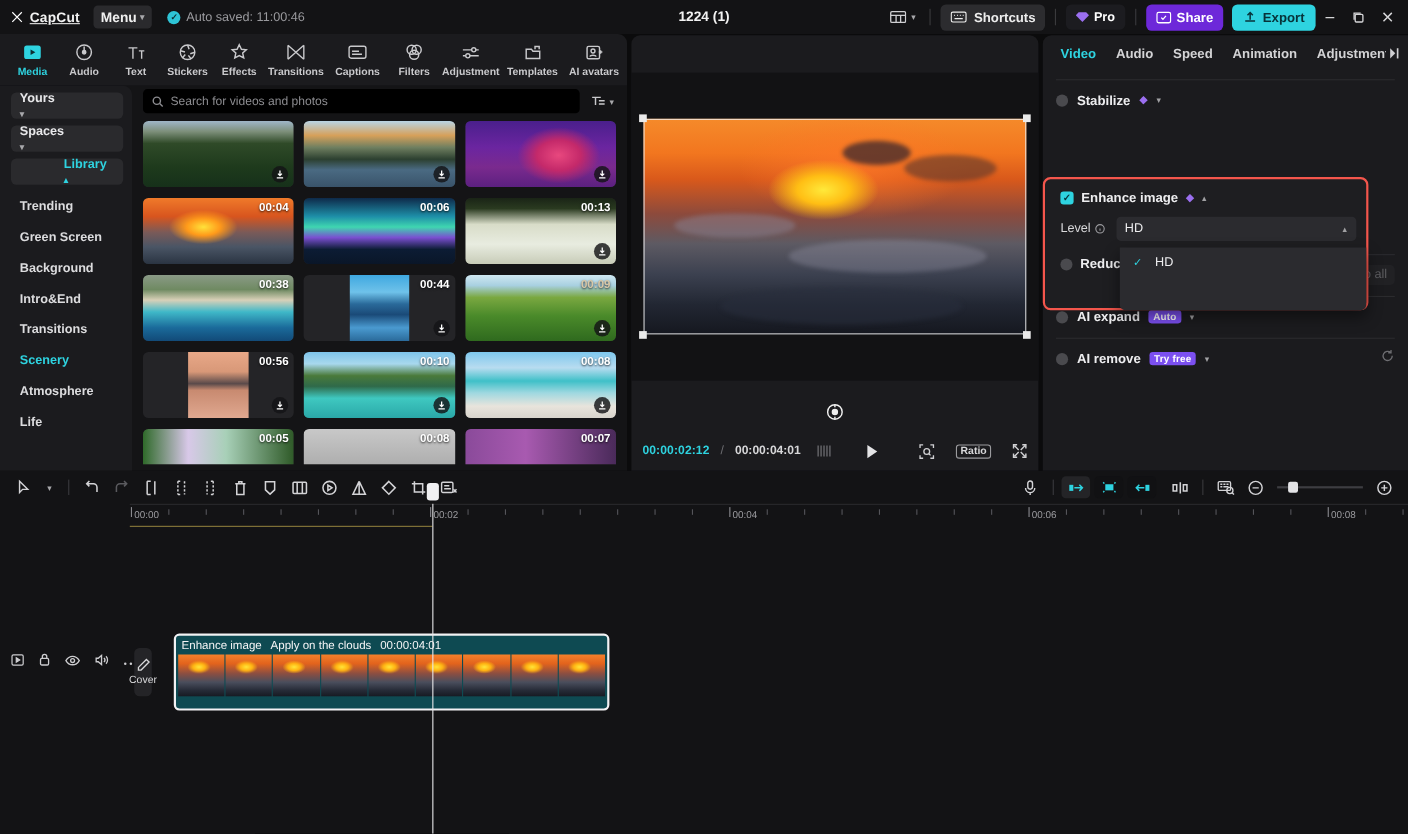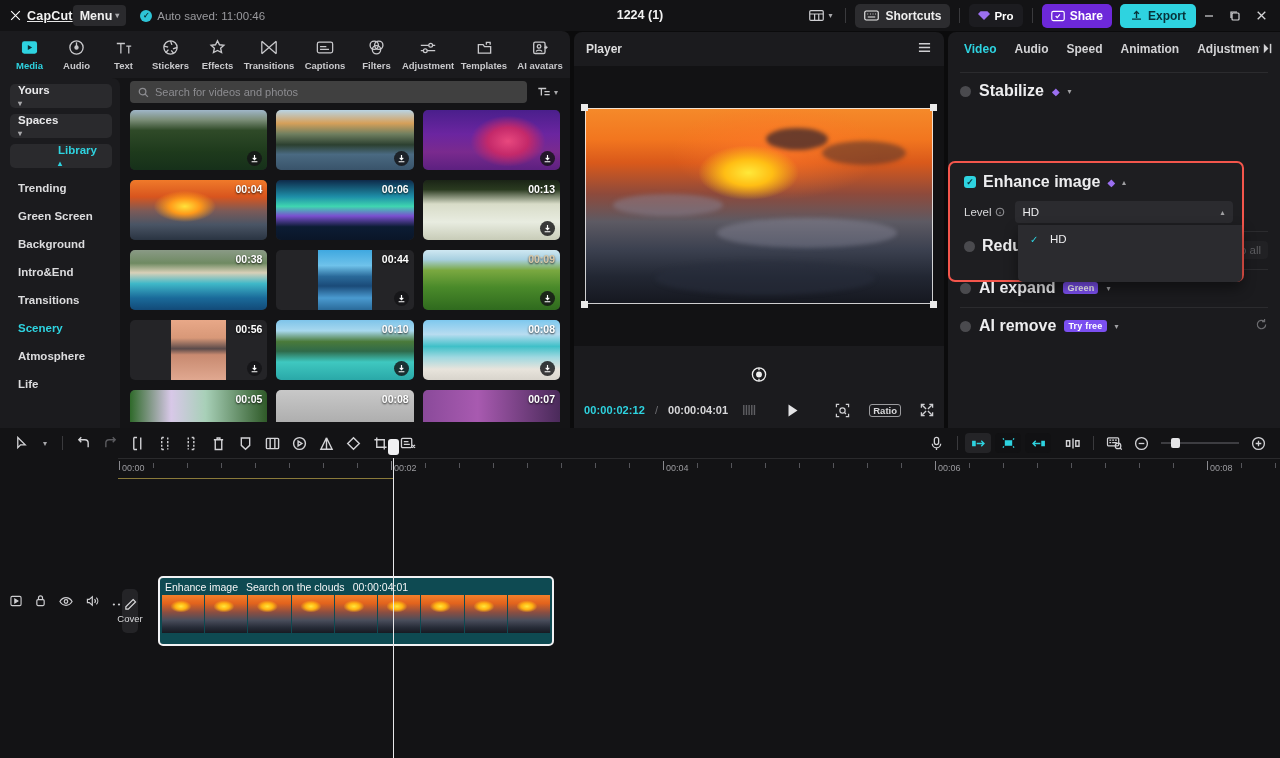--- a/index.html
+++ b/index.html
@@ -15,21 +15,21 @@
 
   
   .titlebar {
     position: absolute; left:0; top:0; width:1280px; height:31px;
     background:#131315; display:flex; align-items:center;
   }
   .logo-wrap { display:flex; align-items:center; gap:5px; margin-left:9px;text-decoration:underline; }
   .logo-mark { width:13px; height:13px; color:#fff; }
   .logo-text { font-size:12.5px; font-weight:700; letter-spacing:.2px; color:#f2f2f2; }
   .menu-btn {
-    height:21px; padding:0 7px; background:#2a2a2d; border-radius:4px;
+    margin-left:12px; height:21px; padding:0 7px; background:#2a2a2d; border-radius:4px;
     display:flex; align-items:center; gap:3px; font-size:12.5px; font-weight:700; color:#f0f0f0;
   }
   .autosave { margin-left:14px; display:flex; align-items:center; gap:5px; font-size:11.5px; color:#9a9a9e; }
   .check-badge {
     width:12px;height:12px;border-radius:50%;background:#2ec4d6;display:flex;
     align-items:center;justify-content:center;color:#0b2b30;font-size:8px;font-weight:700;
   }
   .proj-title {
     position:absolute; left:0; right:0; top:0; height:31px; line-height:31px;
     text-align:center; font-size:12.5px; font-weight:700; color:#f2f2f2; pointer-events:none;
@@ -85,21 +85,21 @@
   .sb-item {
     height:28px; display:flex; align-items:center; padding-left:8px;
     font-size:11.5px; font-weight:700; color:#dcdcde;
   }
   .sb-item.sel { color:#2ed3e0; }
   .caret { font-size:8px; color:#a8a8ab; }
 
   .media-area { position:absolute; left:120px; top:0; width:450px; height:350px; padding:0 10px; }
   .searchrow { display:flex; align-items:center; gap:8px; padding-top:3px; }
   .searchbox {
-    flex:1; height:22px; background:#404040; border-radius:4px; display:flex; align-items:center;
+    flex:1; height:22px; background:#000000; border-radius:4px; display:flex; align-items:center;
     gap:6px; padding:0 8px; font-size:11px; color:#8c8c90;
   }
   .sortbtn { display:flex; align-items:center; gap:3px; color:#c9c9cc; padding:2px; }
   .grid {
     margin-top:7px; display:grid; grid-template-columns:repeat(3,1fr); gap:10px 9px;
     height:312px; overflow:hidden;
   }
   .cell {
     position:relative; height:60px; background:#242427; border-radius:5px; overflow:hidden;
   }
@@ -180,21 +180,21 @@
   .rp-body { padding:0 12px; position:relative; }
   .prow {
     display:flex; align-items:center; gap:8px; height:38px; position:relative;
   }
   .prow .divider { position:absolute; left:0; right:0; top:0; height:1px; background:#2b2b2e; }
   .toggle-off { width:11px; height:11px; border-radius:50%; background:#4a4a4e; flex:0 0 auto; }
   .toggle-on {
     width:12px; height:12px; border-radius:3px; background:#2ed3e0; flex:0 0 auto;
     display:flex; align-items:center; justify-content:center; color:#06333a; font-size:9px; font-weight:700;
   }
-  .plabel { font-size:16px; font-weight:700; color:#ededef; }
+  .plabel { font-size:12px; font-weight:700; color:#ededef; }
   .gem { color:#9b6ff0; font-size:10px; }
   .chev { color:#a0a0a3; font-size:8px; }
   .pill {
     font-size:9px; font-weight:700; color:#fff; background:#7b4ff0;
     border-radius:3px; padding:1px 4px; letter-spacing:.2px;
   }
   .apply-all {
     position:absolute; right:0; font-size:11.5px; color:#5c5c60; background:#212124;
     border-radius:4px; padding:3px 7px;
   }
@@ -632,28 +632,20 @@
         </div>
         <div class="cell">
           <div class="thumb" style="background:linear-gradient(90deg,#8a4a9a 0%,#a85ab0 40%,#4a2a5a 100%)"></div>
           <div class="dur">00:07</div>
         </div>
       </div>
     </div>
   </div>
 
   <div class="player">
-    <div class="player-head">
-      <span>Player</span>
-      <span>
-        <svg width="15" height="13" viewBox="0 0 16 14" stroke="#cfcfd2" stroke-width="1.5">
-            <path d="M2 3h12M2 7h12M2 11h12"></path>
-          </svg>
-      </span>
-    </div>
 
     <div class="player-stage">
       <div class="video-frame">
         <div class="video-img">
           <div class="cloud" style="left:52%;top:10%;width:62px;height:22px;background:rgba(60,40,45,.75)"></div>
           <div class="cloud" style="left:68%;top:17%;width:84px;height:24px;background:rgba(90,55,45,.6)"></div>
           <div class="cloud" style="left:8%;top:44%;width:110px;height:22px;background:rgba(140,140,160,.4)"></div>
           <div class="cloud" style="left:38%;top:56%;width:180px;height:30px;background:rgba(160,160,180,.3)"></div>
           <div class="cloud" style="left:20%;top:78%;width:220px;height:34px;background:rgba(40,45,60,.55)"></div>
         </div>
@@ -738,21 +730,21 @@
         <span class="plabel">Optical flow</span>
         <span class="gem">◆</span>
         <span class="chev">▾</span>
         <span class="apply-all">Apply to all</span>
       </div>
 
       <div class="prow">
         <div class="divider"></div>
         <span class="toggle-off"></span>
         <span class="plabel">AI expand</span>
-        <span class="pill">Green</span>
+        <span class="pill">Auto</span>
         <span class="chev">▾</span>
       </div>
 
       <div class="prow">
         <div class="divider"></div>
         <span class="toggle-off"></span>
         <span class="plabel">AI remove</span>
         <span class="pill">Try free</span>
         <span class="chev">▾</span>
         <span class="reset-icon">
@@ -1023,21 +1015,21 @@
       <svg width="13" height="13" viewBox="0 0 14 14" fill="none" stroke="currentColor" stroke-width="1.3">
           <path d="M9.8 1.6l2.6 2.6L4.6 12H2v-2.6z"></path>
         </svg>
       <span>Cover</span>
     </div>
   </div>
 
   <div class="clip">
     <div class="clip-label">
       <span>Enhance image</span>
-      <span>Search on the clouds</span>
+      <span>Apply on the clouds</span>
       <span>00:00:04:01</span>
     </div>
     <div class="clip-strip">
       <div class="frame"></div>
       <div class="frame"></div>
       <div class="frame"></div>
       <div class="frame"></div>
       <div class="frame"></div>
       <div class="frame"></div>
       <div class="frame"></div>

